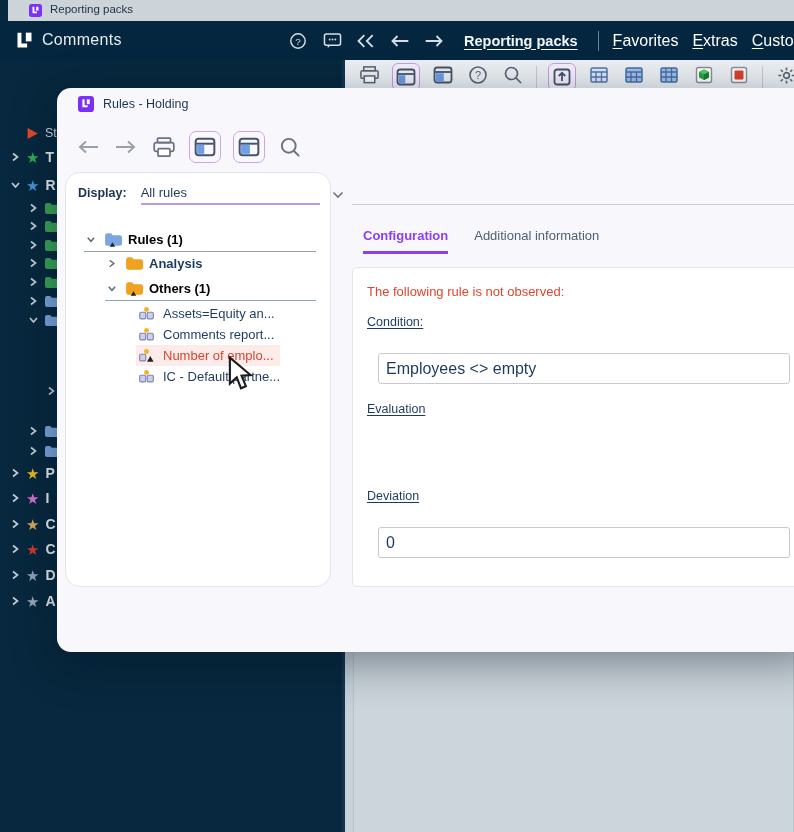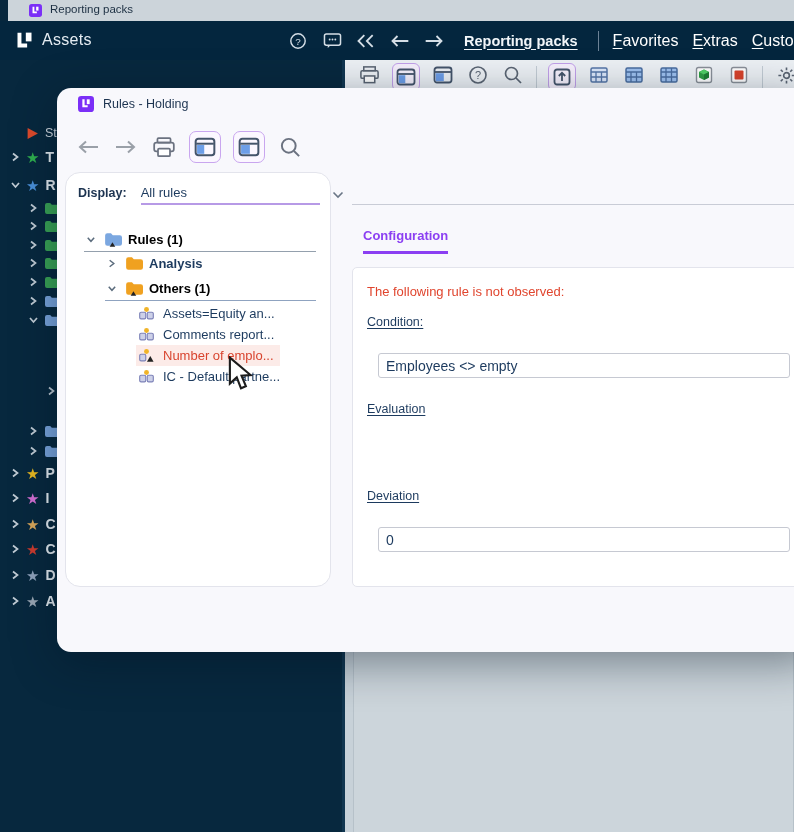--- a/index.html
+++ b/index.html
@@ -68,21 +68,21 @@
   
   .detail-title { position:absolute; left:306px; top:92px; font-size:15.5px; font-weight:bold; color:#16304f; white-space:nowrap; }
   .detail-divider { position:absolute; left:295px; top:116px; width:465px; height:1px; background:#c9ccd6; }
   .tabs { position:absolute; left:306px; top:140px; display:flex; gap:26px; }
   .tab { font-size:13px; padding-bottom:8px; white-space:nowrap; }
   .tab.active { color:#8b3ff2; font-weight:bold; border-bottom:3px solid #8b3ff2; }
   .tab.inactive { color:#4e6172; }
   .dbox { position:absolute; left:295px; top:179px; width:465px; height:320px; background:#fff; border:1px solid #e3e4ec; border-radius:5px 0 0 5px; }
   .rule-warning { position:absolute; left:14px; top:16px; font-size:13px; color:#e0452e; }
   .field-label { position:absolute; left:14px; font-size:12.5px; color:#1c3a5e; text-decoration:underline; text-underline-offset:2px; }
-  .field-input { position:absolute; left:25px; width:412px; height:25px; border:1px solid #c6c9d2; border-radius:3px; background:#fff; font-family:"Liberation Sans",sans-serif; font-size:14px; color:#1c3a5e; padding:0 7px; }
+  .field-input { position:absolute; left:25px; width:412px; height:31px; border:1px solid #c6c9d2; border-radius:3px; background:#fff; font-family:"Liberation Sans",sans-serif; font-size:16px; color:#1c3a5e; padding:0 7px; }
 
   
   .cursor { position:absolute; left:227px; top:356px; z-index:20; }
 </style>
 </head>
 <body>
 
 <div class="titlebar">
   <div class="titlebar-edge"></div>
   <svg class="titlebar-logo" viewBox="0 0 24 24">
@@ -91,21 +91,21 @@
     <rect x="13.2" y="5" width="4.3" height="7.2" fill="#fff"></rect>
   </svg>
   <span class="titlebar-title">Reporting packs</span>
 </div>
 
 <div class="header">
   <svg class="brand-logo" viewBox="0 0 24 24">
     <path d="M4 3 v17 h11 v-4.5 h-6.5 V3 z" fill="#fff"></path>
     <rect x="13.5" y="3" width="6.5" height="10" fill="#fff"></rect>
   </svg>
-  <span class="brand-name">Assets</span>
+  <span class="brand-name">Comments</span>
 
   <div class="header-right">
     <span class="hicon">
       <svg width="18" height="18" viewBox="0 0 20 20">
           <circle cx="10" cy="10" r="8" fill="none" stroke="#d5dee6" stroke-width="1.6"></circle>
           <text x="10" y="14" text-anchor="middle" font-size="11" fill="#d5dee6" font-family="Liberation Sans">?</text>
         </svg>
     </span>
     <span class="hicon">
       <svg width="19" height="17" viewBox="0 0 20 18">
@@ -499,20 +499,21 @@
           </svg>
         <span class="leaf-label">IC - Default partne...</span>
       </div>
     </div>
   </div>
 
   <div class="detail-divider"></div>
 
   <div class="tabs">
     <span class="tab active">Configuration</span>
+    <span class="tab inactive">Additional information</span>
   </div>
 
   <div class="dbox">
     <div class="rule-warning">The following rule is not observed:</div>
     <div class="field-label" style="top:47px;">Condition:</div>
     <input class="field-input" style="top: 85px;" readonly="" value="Employees &lt;&gt; empty">
     <div class="field-label" style="top:134px;">Evaluation</div>
     <div class="field-label" style="top:221px;">Deviation</div>
     <input class="field-input" style="top: 259px;" readonly="" value="0">
   </div>

